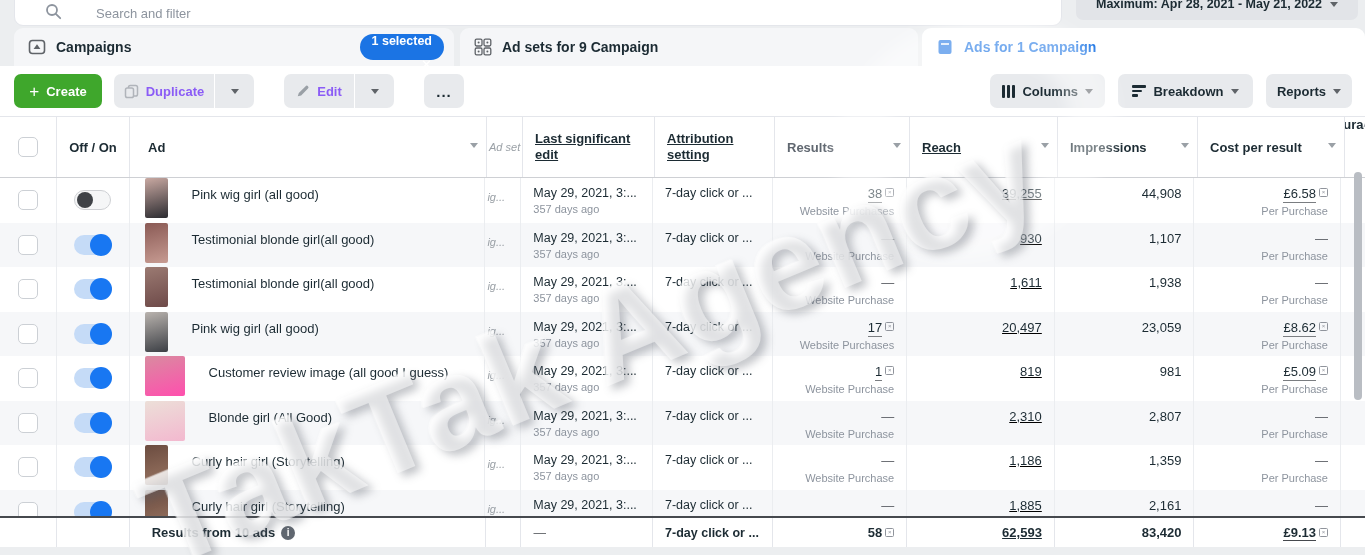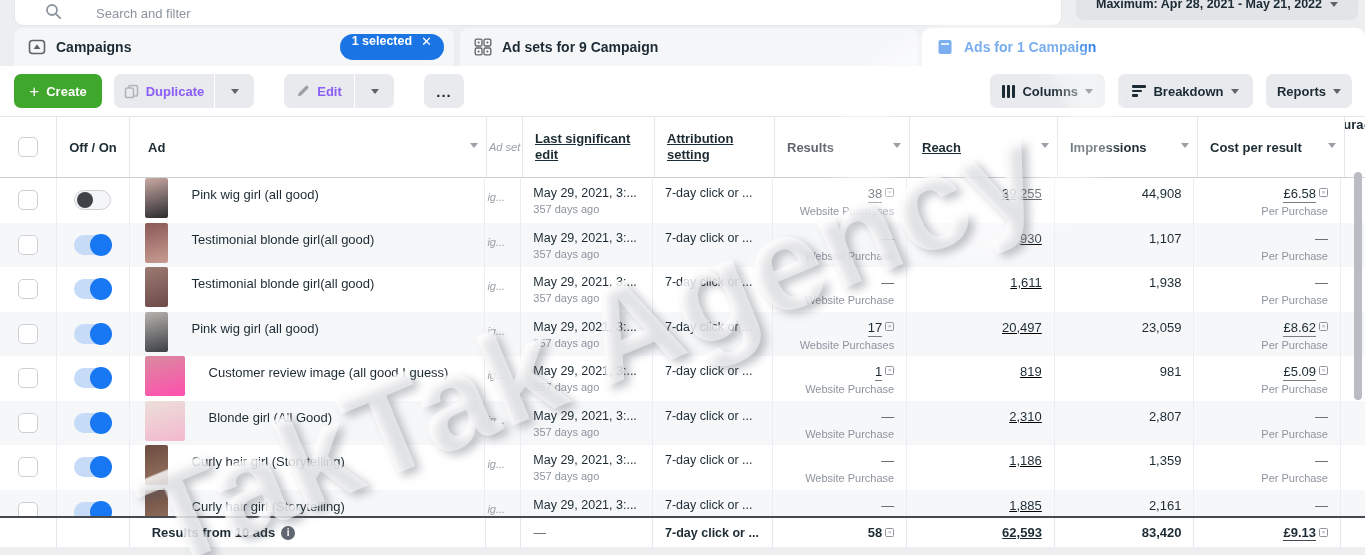--- a/index.html
+++ b/index.html
@@ -20,21 +20,21 @@
   .tabbar { position:absolute; left:0; top:28px; width:1365px; height:38px; }
   .tabcard { position:absolute; top:0; height:38px; border-radius:9px 9px 0 0; background:#f5f6f8;
     display:flex; align-items:center; padding:0 14px; gap:10px; cursor:pointer; }
   .tabcard.active { background:#fff; }
   .tabcard .tab-label { font-size:14px; font-weight:700; color:#1c2b33; }
   .tabcard.active .tab-label { color:#1b74e4; }
   .tab-campaigns { left:14px; width:440px; }
   .tab-adsets   { left:460px; width:458px; }
   .tab-ads      { left:922px; width:443px; }
   .sel-badge { position:absolute; right:10px; top:6px; height:26px; background:#1b74e4; border-radius:14px;
-    display:flex; align-items:flex-start; gap:9px; padding:0 12px; color:#fff; font-size:12.5px; font-weight:700; }
+    display:flex; align-items:flex-end; gap:9px; padding:0 12px; color:#fff; font-size:12.5px; font-weight:700;flex-direction:column; }
   .sel-badge .x { font-size:13px; font-weight:400; cursor:pointer; }
 
   
   .panel { position:absolute; left:0; top:66px; width:1365px; height:481px; background:#fff; }
 
   
   .toolbar { position:relative; height:50px; display:flex; align-items:center; padding:0 14px; }
   .btn { height:34px; border:none; border-radius:7px; font-family:inherit; font-size:13px; font-weight:700;
     display:flex; align-items:center; justify-content:center; gap:7px; cursor:pointer; }
   .btn-create { width:88px; background:#3fa72c; color:#fff; margin-right:12px; }

